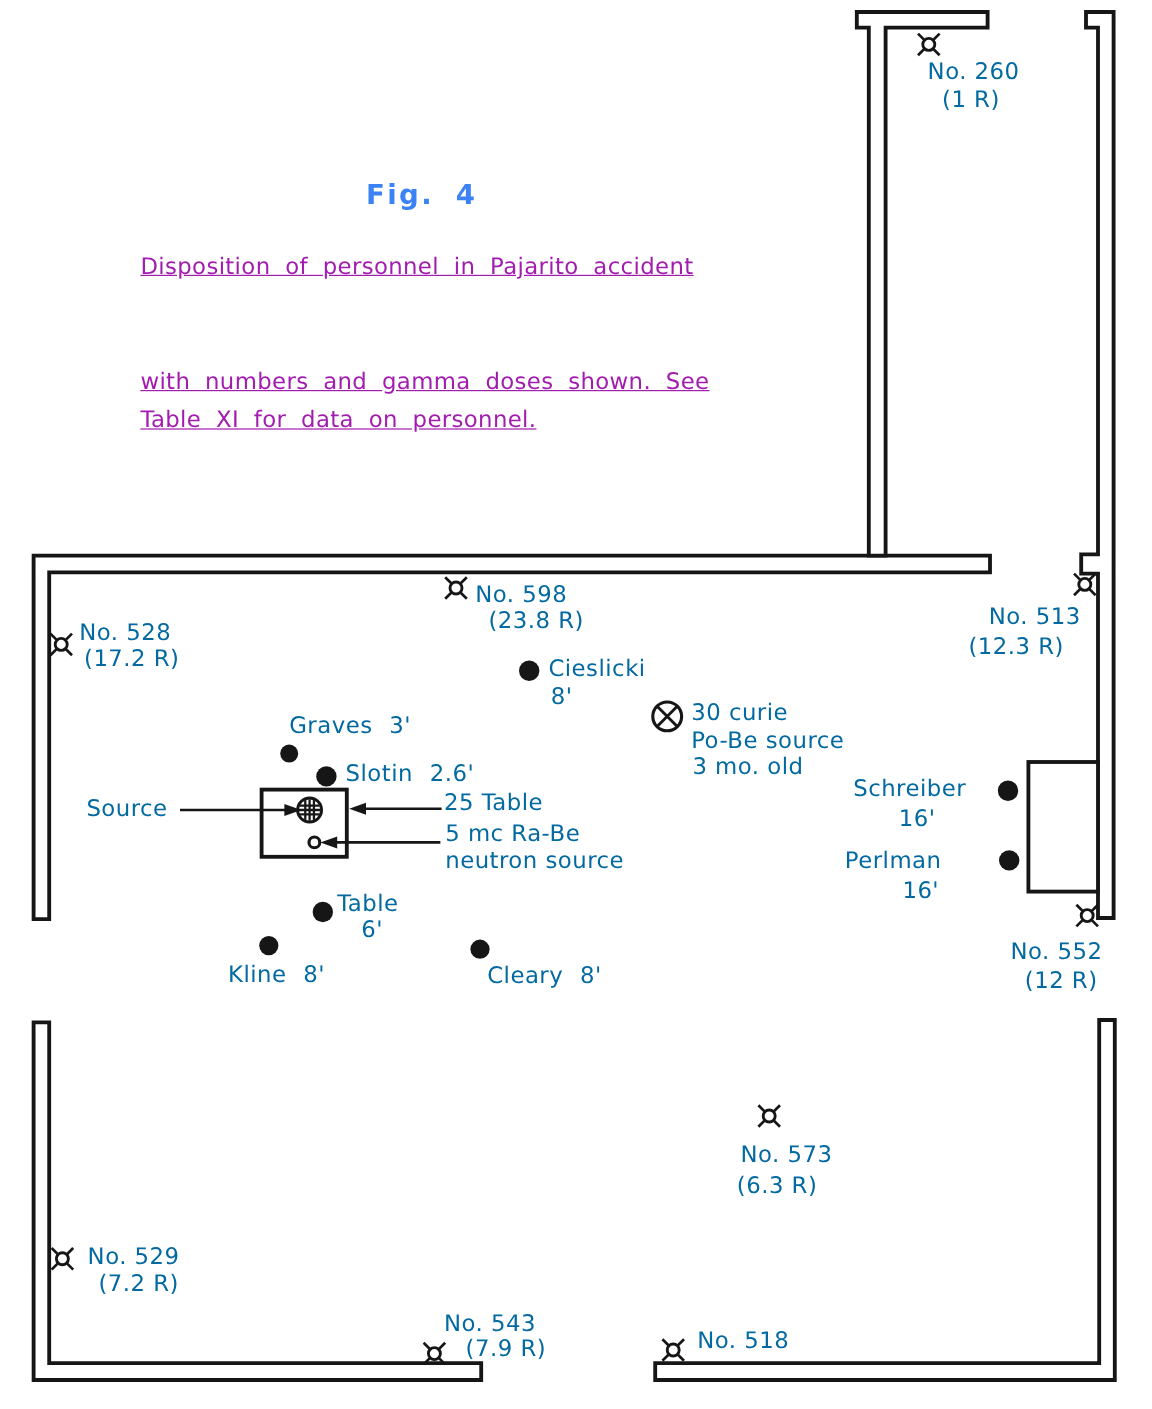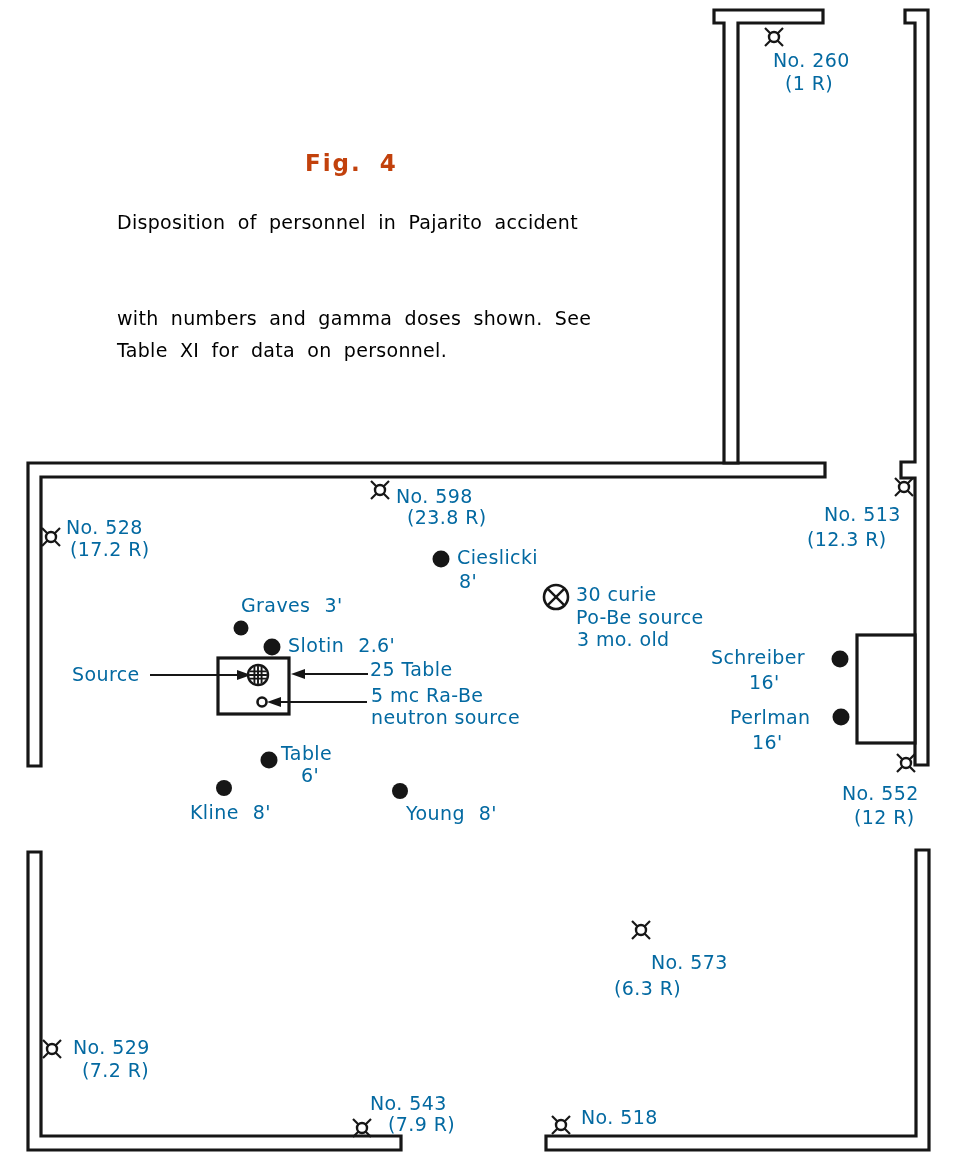--- a/index.html
+++ b/index.html
@@ -8,25 +8,25 @@
     font-family:"DejaVu Sans",sans-serif;color:#161616;overflow:hidden;
   }
   #plan-svg{position:absolute;left:0;top:0;}
   .lbl{
     position:absolute;font-size:19px;line-height:22px;white-space:nowrap;
     letter-spacing:.4px;color:#0369a1;
   }
   .lbl .gap{display:inline-block;width:14px;}
   .fig-title{
     position:absolute;font-size:23px;letter-spacing:2px;word-spacing:8px;
-    font-weight:bold;color:#c2410c;
+    font-weight:bold;color:#3b82f6;
   }
   .caption-line{
     position:absolute;font-size:19px;line-height:23px;white-space:nowrap;
-    letter-spacing:.3px;word-spacing:6px;color:#000000;
+    letter-spacing:.3px;word-spacing:6px;color:#a21caf;text-decoration:underline;
   }
 </style>
 </head>
 <body>
 
 <div id="page">
 
   <svg id="plan-svg" width="960" height="1174" viewBox="0 0 960 1174">
     <g stroke="#161616" fill="none" stroke-width="3.2" stroke-linejoin="miter">
 
@@ -147,21 +147,21 @@
 
   <div class="lbl" style="left:66px;top:516px">No. 528</div>
   <div class="lbl" style="left:70px;top:538px">(17.2 R)</div>
 
   <div class="lbl" style="left:824px;top:503px">No. 513</div>
   <div class="lbl" style="left:807px;top:528px">(12.3 R)</div>
 
   <div class="lbl" style="left:842px;top:782px">No. 552</div>
   <div class="lbl" style="left:854px;top:806px">(12 R)</div>
 
-  <div class="lbl" style="left:651px;top:951px">No. 573</div>
+  <div class="lbl" style="left:617px;top:951px">No. 573</div>
   <div class="lbl" style="left:614px;top:977px">(6.3 R)</div>
 
   <div class="lbl" style="left:73px;top:1036px">No. 529</div>
   <div class="lbl" style="left:82px;top:1059px">(7.2 R)</div>
 
   <div class="lbl" style="left:370px;top:1092px">No. 543</div>
   <div class="lbl" style="left:388px;top:1113px">(7.9 R)</div>
 
   <div class="lbl" style="left:581px;top:1106px">No. 518</div>
 
@@ -172,25 +172,25 @@
     <span>Slotin</span><span class="gap"></span><span>2.6'</span>
   </div>
   <div class="lbl" style="left:457px;top:546px">Cieslicki</div>
   <div class="lbl" style="left:459px;top:570px">8'</div>
   <div class="lbl" style="left:281px;top:742px">Table</div>
   <div class="lbl" style="left:301px;top:764px">6'</div>
   <div class="lbl" style="left:190px;top:801px">
     <span>Kline</span><span class="gap"></span><span>8'</span>
   </div>
   <div class="lbl" style="left:406px;top:802px">
-    <span>Young</span><span class="gap"></span><span>8'</span>
+    <span>Cleary</span><span class="gap"></span><span>8'</span>
   </div>
   <div class="lbl" style="left:711px;top:646px">Schreiber</div>
   <div class="lbl" style="left:749px;top:671px">16'</div>
-  <div class="lbl" style="left:730px;top:706px">Perlman</div>
+  <div class="lbl" style="left:704px;top:706px">Perlman</div>
   <div class="lbl" style="left:752px;top:731px">16'</div>
 
   <div class="lbl" style="left:72px;top:663px">Source</div>
   <div class="lbl" style="left:370px;top:658px">25 Table</div>
   <div class="lbl" style="left:371px;top:684px">5 mc Ra-Be</div>
   <div class="lbl" style="left:371px;top:706px">neutron source</div>
 
   <div class="lbl" style="left:576px;top:583px">30 curie</div>
   <div class="lbl" style="left:576px;top:606px">Po-Be source</div>
   <div class="lbl" style="left:577px;top:628px">3 mo. old</div>

